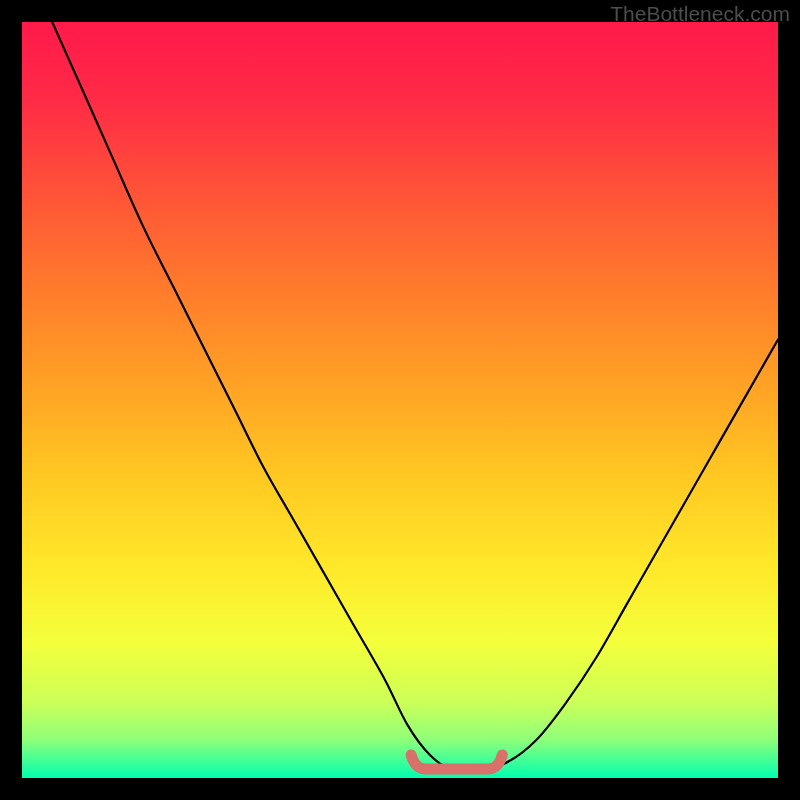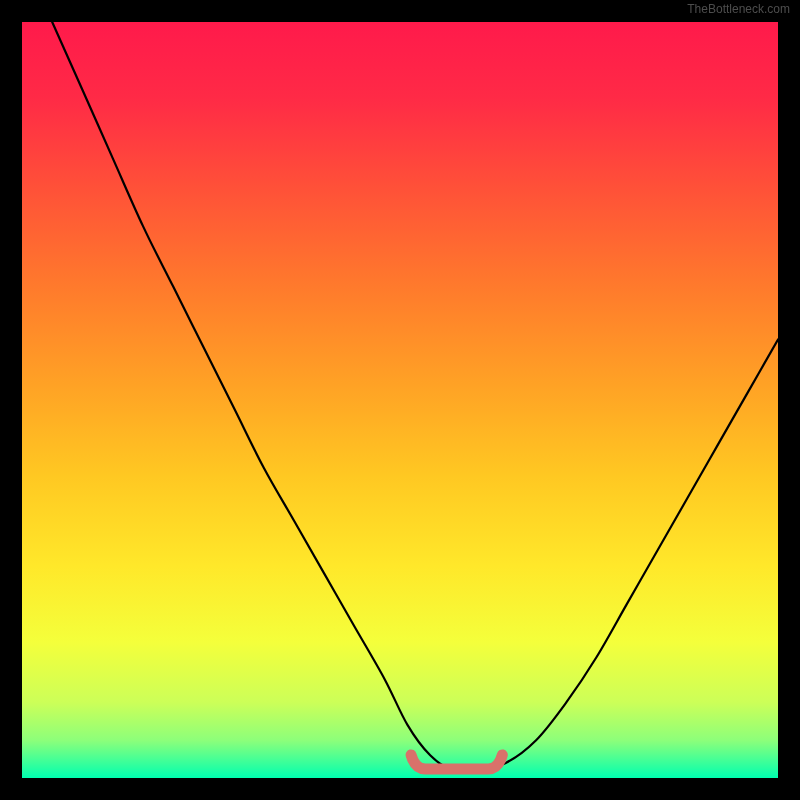--- a/index.html
+++ b/index.html
@@ -22,21 +22,21 @@
     top: 22px;
     width: 756px;
     height: 756px;
     overflow: hidden;
   }
   .watermark {
     position: absolute;
     top: 2px;
     right: 10px;
     color: #4d4d4d;
-    font-size: 12px;
+    font-size: 21px;
     font-weight: 400;
     letter-spacing: 0px;
     user-select: none;
     text-align: center;
   }
   svg { display: block; }
 </style>
 </head>
 <body>
 

